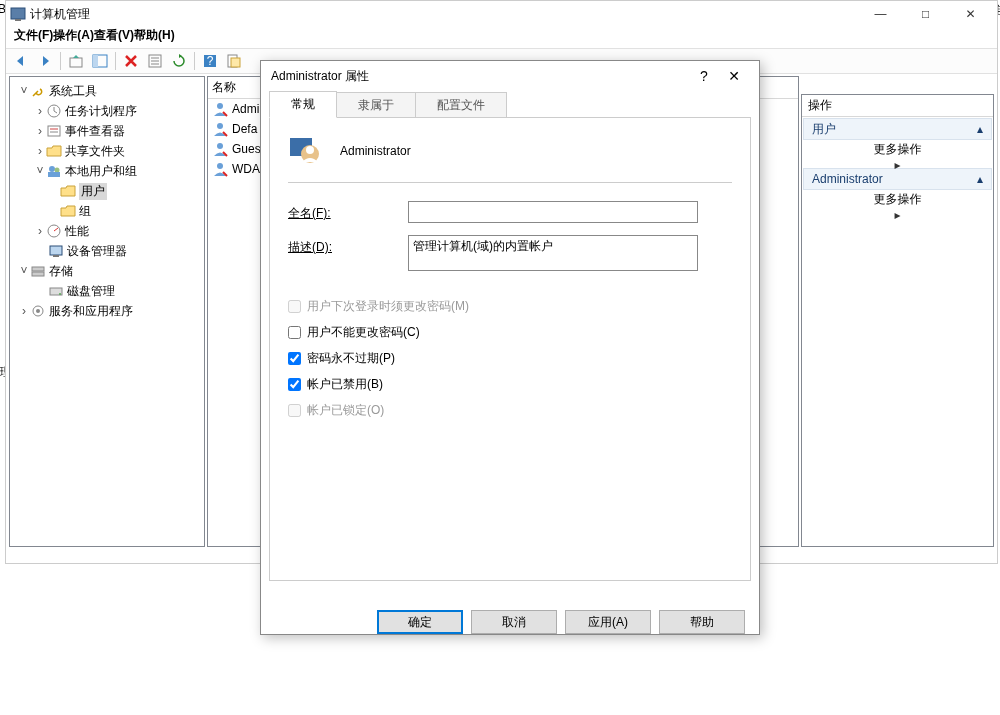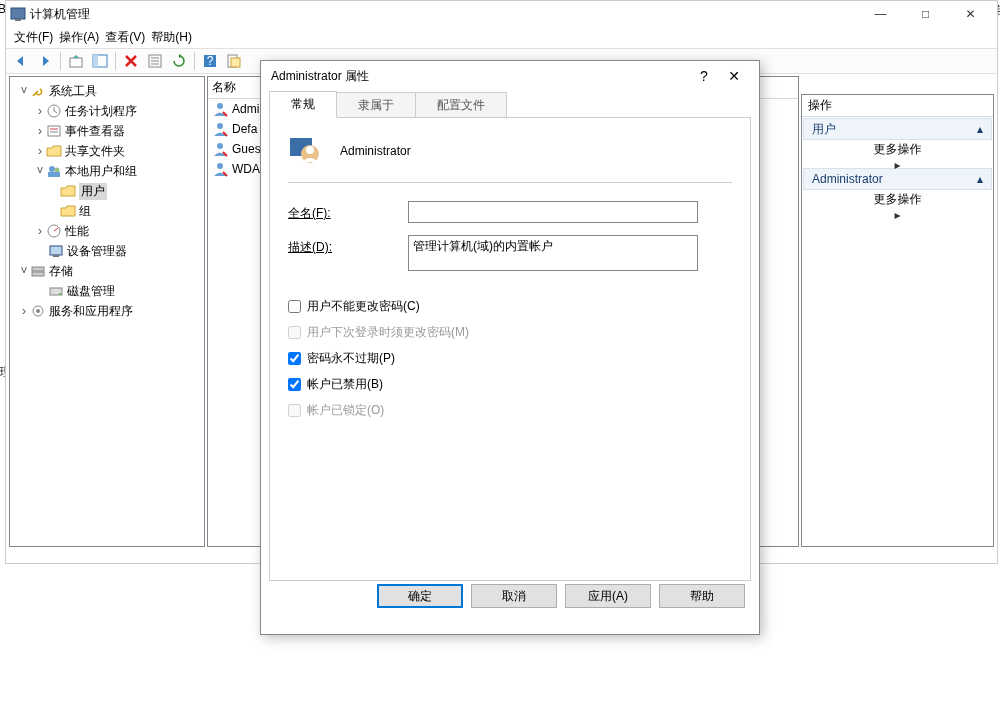--- a/index.html
+++ b/index.html
@@ -5,21 +5,21 @@
 * { box-sizing: border-box; font-family: "Microsoft YaHei", "Segoe UI", sans-serif; font-size: 12px; }
 body { margin: 0; background: #fff; width: 1000px; height: 715px; overflow: hidden; position: relative; }
 
 
 .window { position:absolute; left:5px; top:0; width:993px; height:564px; border:1px solid #ccc; background:#fff;}
 .titlebar { height:26px; display:flex; align-items:center; padding:0 4px; }
 .titlebar .icon { width:16px; height:16px; margin-right:4px; display:flex; align-items:center; justify-content:center; }
 .titlebar .title { flex:1; }
 .winctrls { display:flex; }
 .winctrls > div { width:45px; height:26px; display:flex; align-items:center; justify-content:center; color:#333; }
-.menubar { height:21px; display:flex; align-items:center; padding:0 8px; gap:6px; }
+.menubar { height:21px; display:flex; padding:0 8px; gap:0;font-weight:bold; }
 .menubar span { }
 .toolbar { height:26px; border-top:1px solid #e1e1e1; border-bottom:1px solid #e1e1e1; background:#fcfcfc; display:flex; align-items:center; padding:0 4px; gap:2px;}
 .toolbar .tb { width:22px; height:22px; display:flex; align-items:center; justify-content:center; border:1px solid transparent; }
 .toolbar .sep { width:1px; height:18px; background:#ccc; margin:0 2px;}
 
 .body { position:absolute; top:73px; bottom:14px; left:0; right:0; display:flex; }
 .tree { width:196px; border:1px solid #828790; margin:2px 0 2px 3px; background:#fff; overflow:hidden; padding-top:4px;}
 .tree-row { display:flex; align-items:center; height:20px; white-space:nowrap;}
 .tree-row .twisty { width:12px; text-align:center; color:#555;}
 .tree-row .ic { width:16px; height:16px; margin-right:3px; display:flex; align-items:center; justify-content:center;}
@@ -46,21 +46,21 @@
 .dialog .tabpanel { border:1px solid #ccc; margin:0 8px; height:464px; padding:16px 18px; position:relative; background:#fff;}
 .usericon { width:34px; height:34px; display:inline-flex; align-items:center; justify-content:center; margin-right:18px; vertical-align:middle;}
 .dialog hr { border:none; border-top:1px solid #ccc; margin:14px 0 18px 0;}
 .dialog .field { display:flex; align-items:flex-start; margin-bottom:12px;}
 .dialog .field .lbl { width:120px; padding-top:4px;text-decoration:underline;}
 .dialog .field input[type=text] { width:290px; height:22px; border:1px solid #888; padding:2px 4px; font-size:12px;}
 .dialog .field textarea { width:290px; height:36px; border:1px solid #888; padding:2px 4px; font-size:12px; resize:none; font-family:inherit;}
 .dialog .chk { display:flex; align-items:center; height:26px; gap:6px;}
 .dialog .chk.disabled { color:#9a9a9a;}
 .dialog .chk input[type=checkbox]{ width:13px; height:13px; margin:0;}
-.dialog .buttons { position:absolute; left:0; right:0; bottom:0; height:50px; display:flex; align-items:flex-start; justify-content:flex-end; padding-right:14px; gap:8px; }
+.dialog .buttons { position:absolute; left:0; right:0; bottom:0; height:50px; display:flex; align-items:flex-end; justify-content:flex-end; padding-right:14px; gap:8px; }
 .dialog .buttons button { width:86px; height:24px; background:#e1e1e1; border:1px solid #adadad;}
 .dialog .buttons button.default { border:2px solid #0078d7; background:#e1e1e1;}
 
 svg { display:block; }
 .edge-label { position:absolute; left:-2px; top:2px; font-size:12px;}
 .edge-label2 { position:absolute; right:-1px; top:2px; font-size:12px; writing-mode:horizontal-tb;}
 .left-strip { position:absolute; left:0; top:364px; font-size:12px;}
 </style>
 </head>
 <body>
@@ -362,27 +362,27 @@
     <hr>
     <div class="field">
       <span class="lbl">全名(F):</span>
       <input type="text" value="" style="">
     </div>
     <div class="field">
       <span class="lbl">描述(D):</span>
       <textarea style="">管理计算机(域)的内置帐户</textarea>
     </div>
     <div style="height:10px"></div>
+    <div class="chk disabled">
+        <input type="checkbox" disabled="" style="">
+        <span>用户下次登录时须更改密码(M)</span>
+      </div>
     <div class="chk">
         <input type="checkbox" style="">
         <span>用户不能更改密码(C)</span>
-      </div>
-    <div class="chk disabled">
-        <input type="checkbox" disabled="" style="">
-        <span>用户下次登录时须更改密码(M)</span>
       </div>
     <div class="chk">
         <input type="checkbox" checked="" style="">
         <span>密码永不过期(P)</span>
       </div>
     <div class="chk">
         <input type="checkbox" checked="" style="">
         <span>帐户已禁用(B)</span>
       </div>
     <div class="chk disabled">

